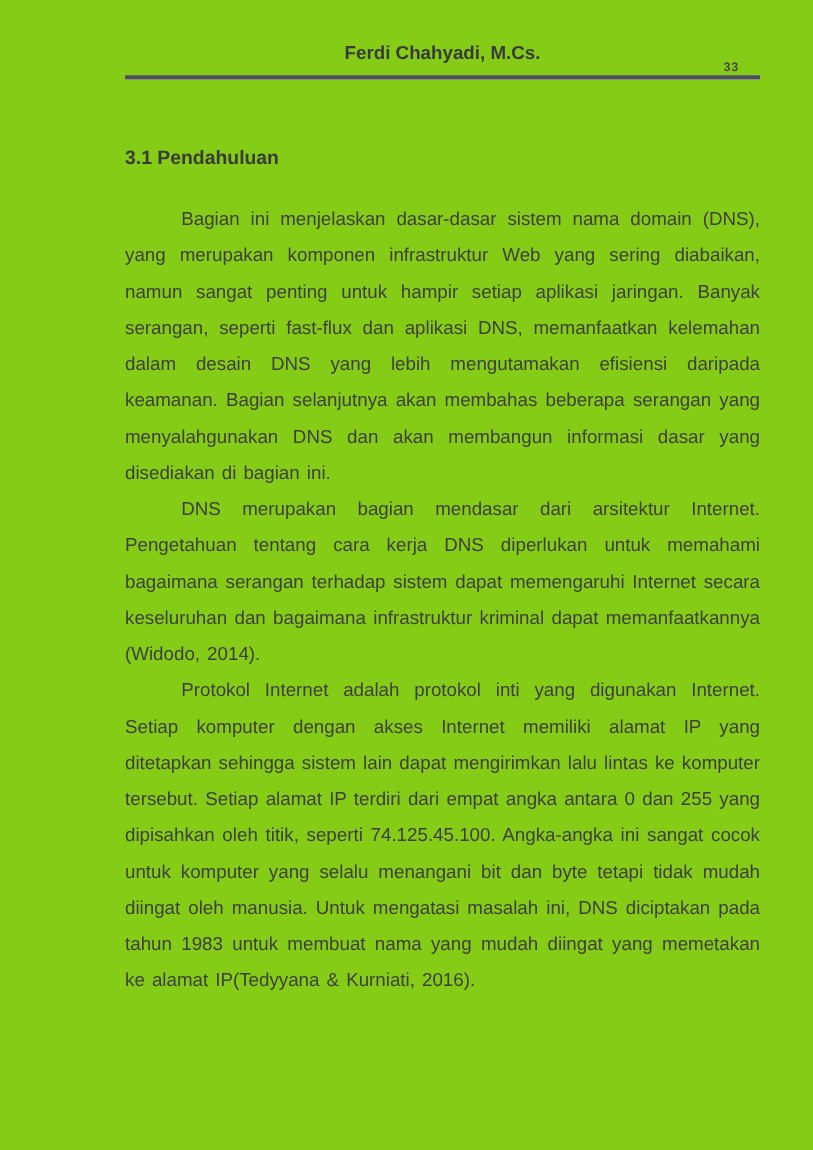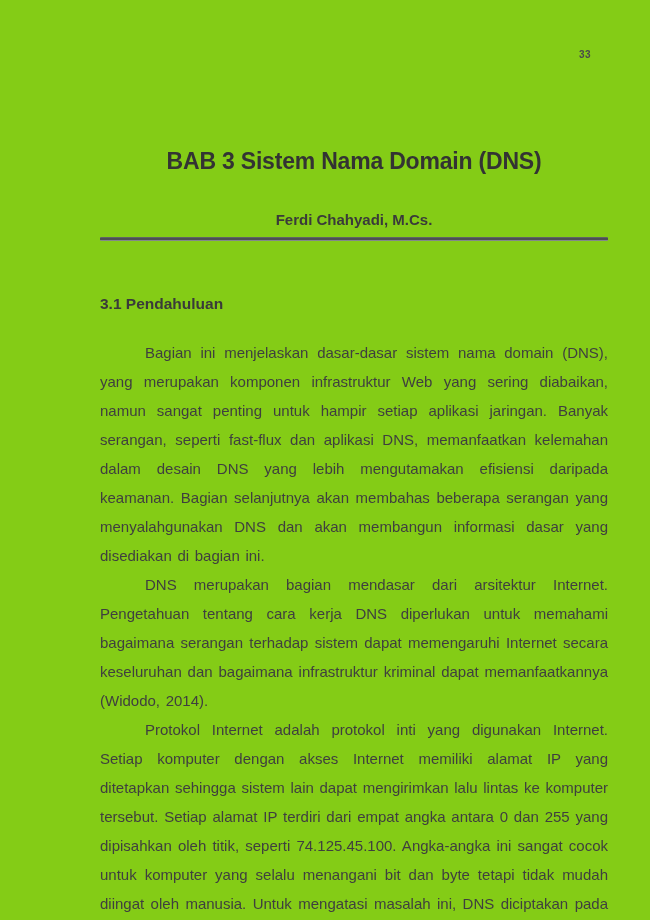--- a/index.html
+++ b/index.html
@@ -78,21 +78,20 @@
 </style>
 </head>
 <body>
 
 <div class="page">
 
   <span class="page-number">33</span>
 
   <div class="content">
 
-    <h1 class="chapter-title">BAB 3 Sistem Nama Domain (DNS)</h1>
 
     <div class="author">Ferdi Chahyadi, M.Cs.</div>
 
     <div class="header-rule"></div>
 
     <h2 class="section-heading">3.1 Pendahuluan</h2>
 
     <div class="body-text">
       <p>Bagian ini menjelaskan dasar-dasar sistem nama domain (DNS), yang merupakan komponen infrastruktur Web yang sering diabaikan, namun sangat penting untuk hampir setiap aplikasi jaringan. Banyak serangan, seperti fast-flux dan aplikasi DNS, memanfaatkan kelemahan dalam desain DNS yang lebih mengutamakan efisiensi daripada keamanan. Bagian selanjutnya akan membahas beberapa serangan yang menyalahgunakan DNS dan akan membangun informasi dasar yang disediakan di bagian ini.</p>
       <p>DNS merupakan bagian mendasar dari arsitektur Internet. Pengetahuan tentang cara kerja DNS diperlukan untuk memahami bagaimana serangan terhadap sistem dapat memengaruhi Internet secara keseluruhan dan bagaimana infrastruktur kriminal dapat memanfaatkannya (Widodo, 2014).</p>

